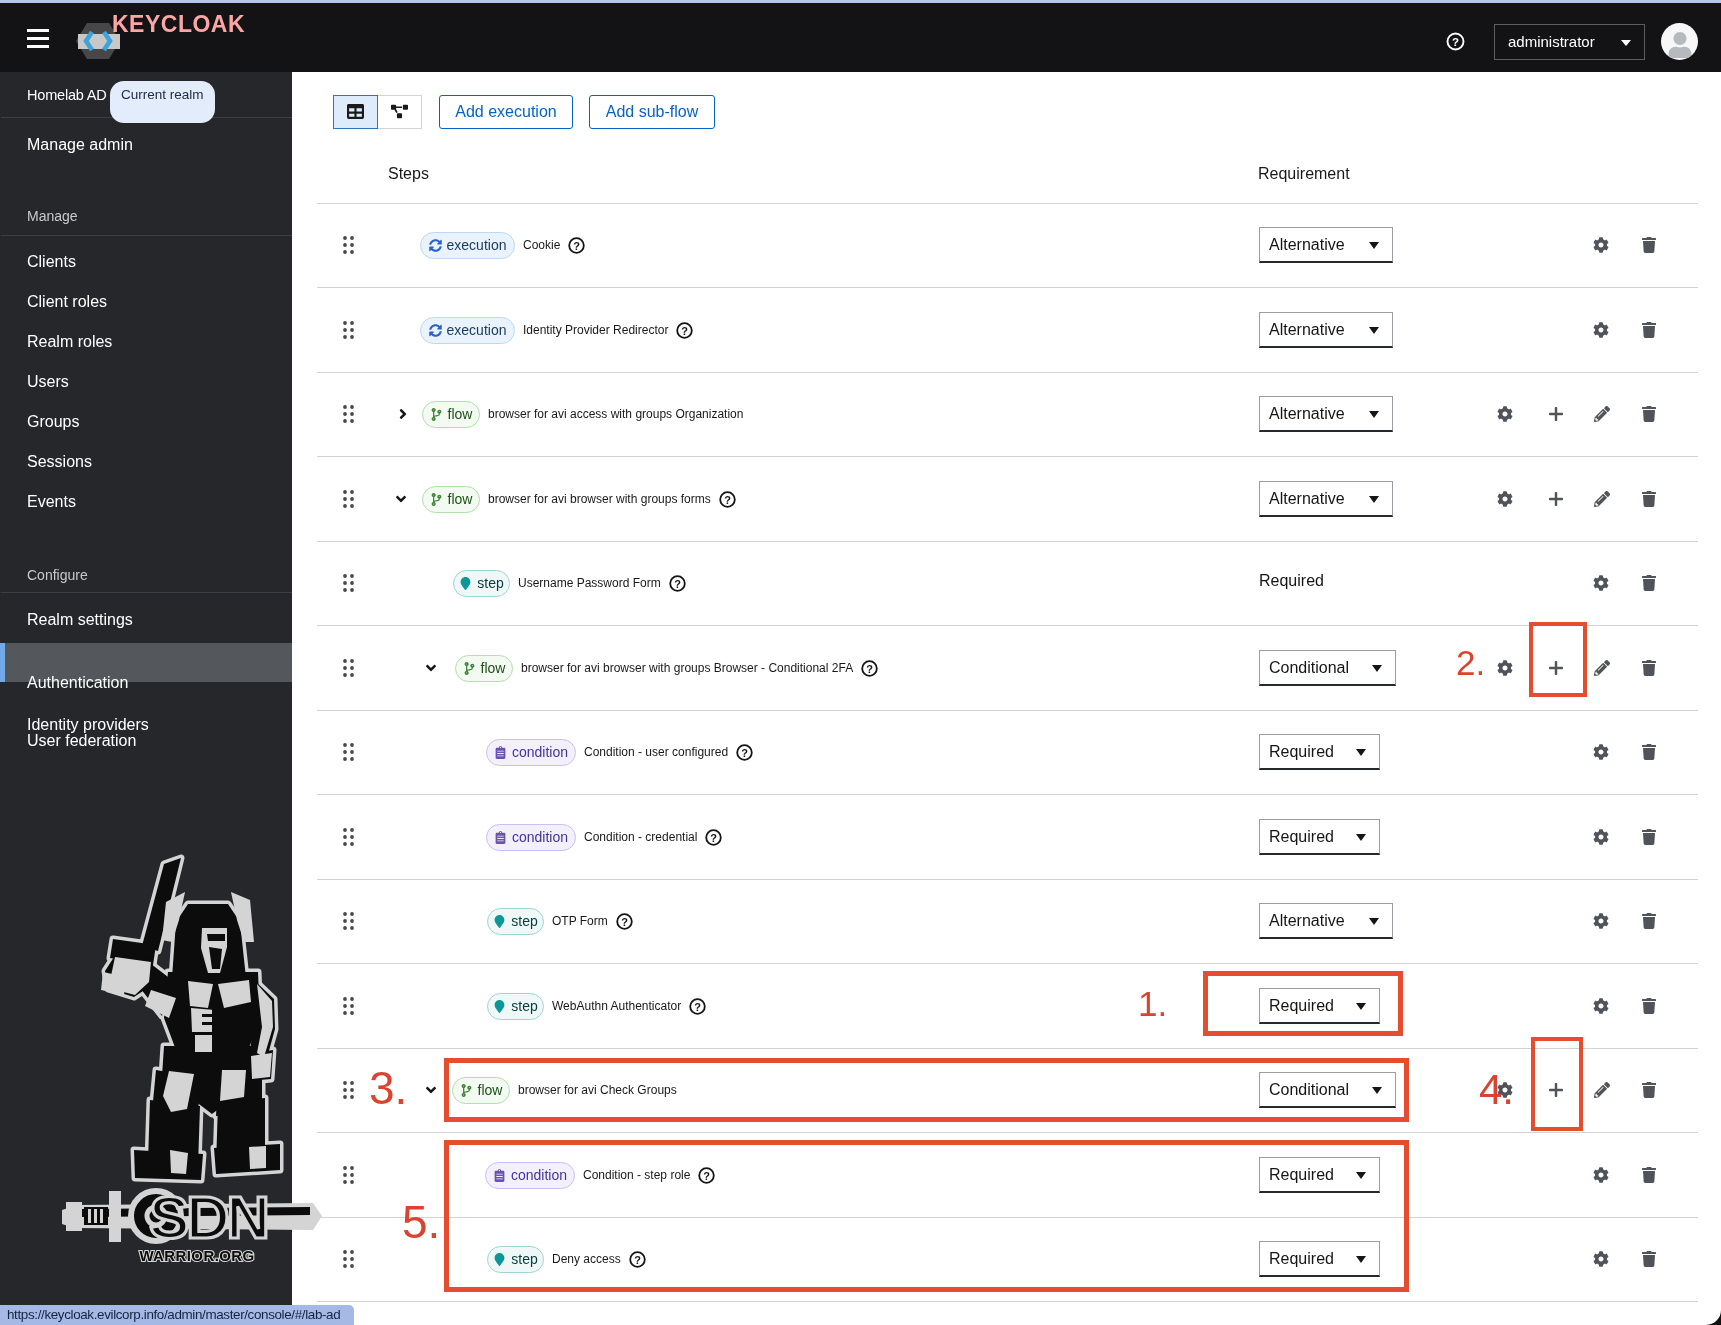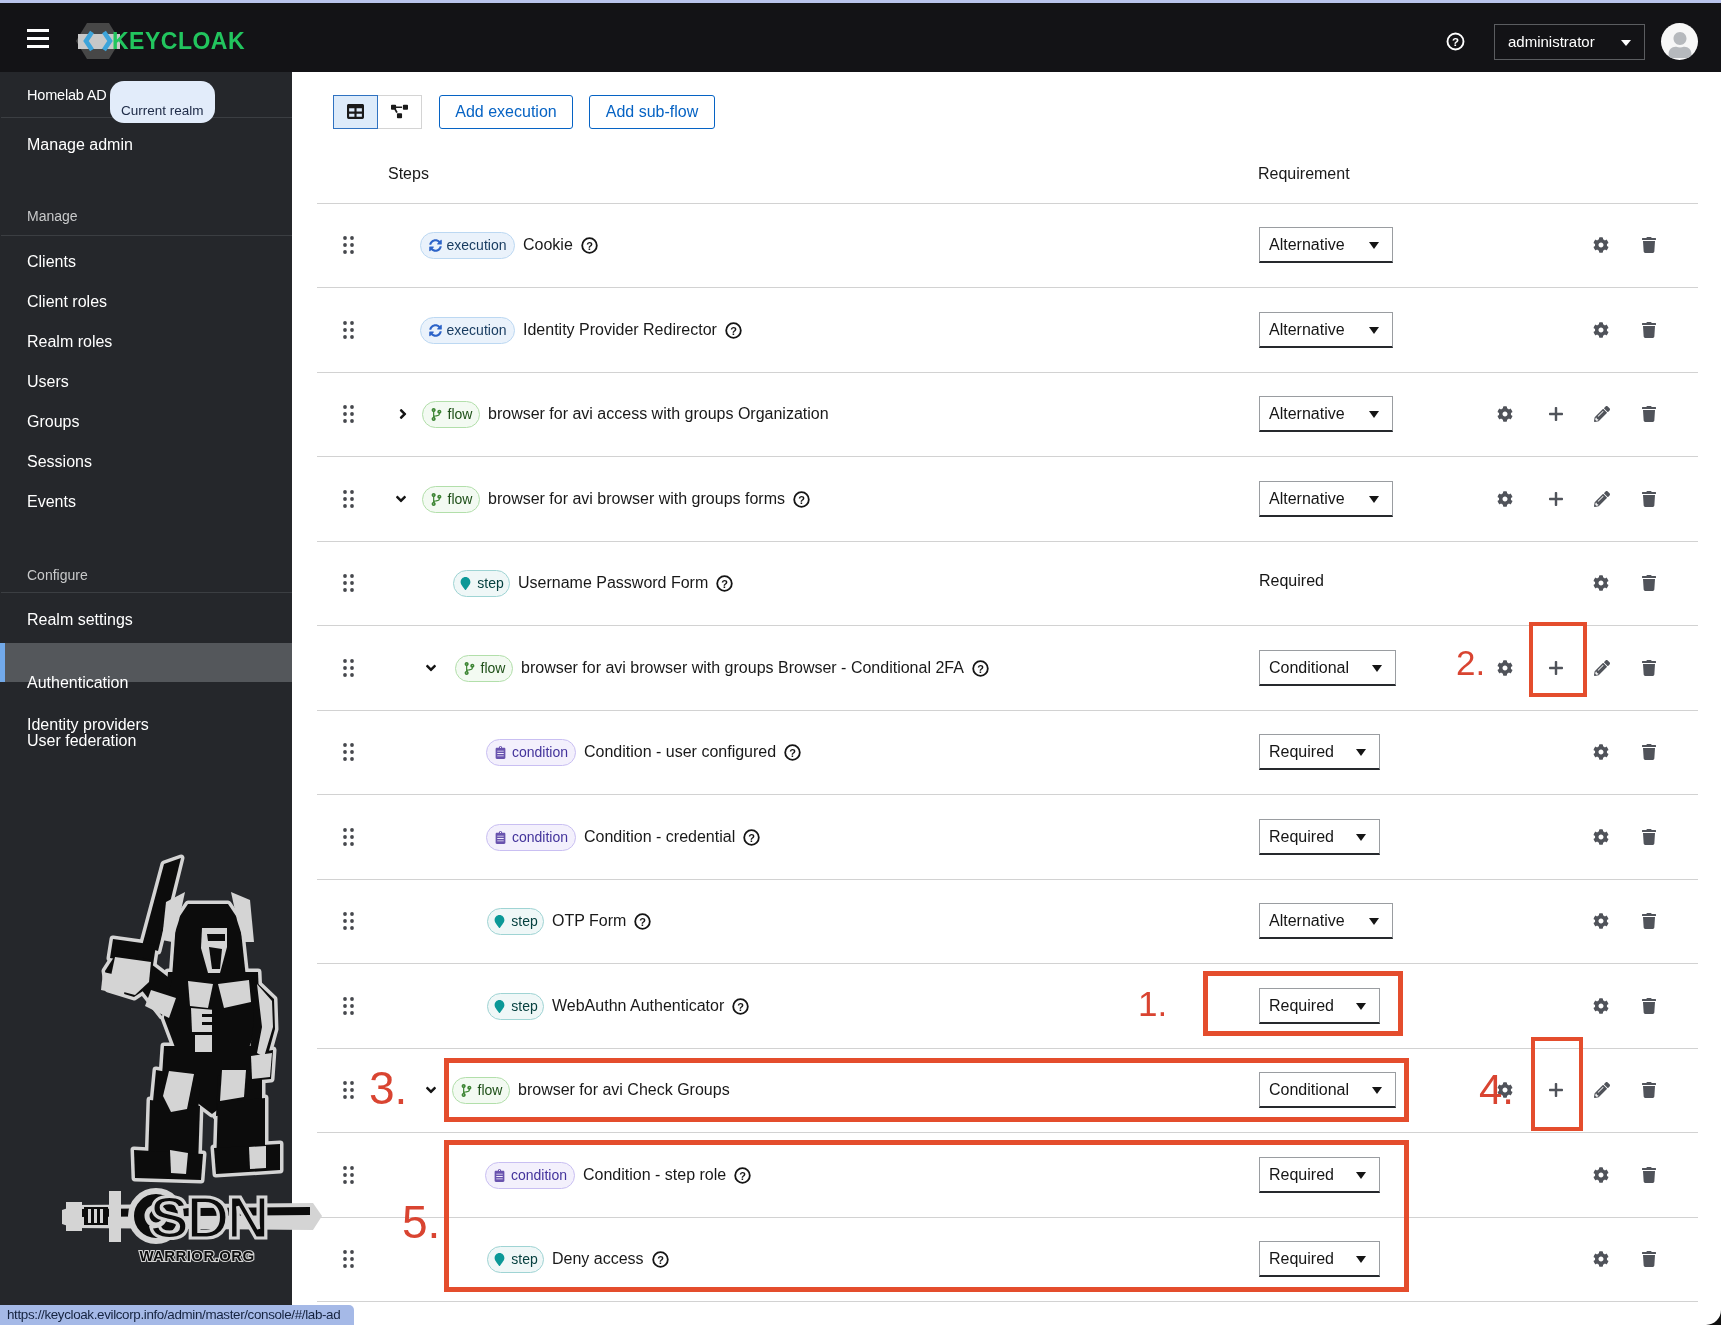--- a/index.html
+++ b/index.html
@@ -1,45 +1,45 @@
 <!DOCTYPE html>
 <html><head><meta charset="utf-8"><title>Keycloak</title><style>
 *{margin:0;padding:0;box-sizing:border-box}
 html,body{width:1721px;height:1325px;overflow:hidden;background:#fff;
  font-family:"Liberation Sans",sans-serif;-webkit-font-smoothing:antialiased}
 #page{position:relative;width:1721px;height:1325px;background:#fff}
 .topstrip{position:absolute;left:0;top:0;width:1721px;height:3px;background:#b9c4ec}
 .hdr{position:absolute;left:0;top:3px;width:1721px;height:69px;background:#131316}
 .burger{position:absolute;left:27px;top:26px;width:22px}
 .burger i{display:block;height:3px;background:#fff;margin-bottom:5px}
-.kctext{position:absolute;left:112px;top:25px;font-size:23px;font-weight:bold;color:#22c55e;letter-spacing:0.5px}
+.kctext{position:absolute;left:112px;top:8px;font-size:23px;font-weight:bold;color:#fca5a5;letter-spacing:0.5px}
 .adminbox{position:absolute;left:1494px;top:21px;width:151px;height:36px;border:1px solid #5b5d60;
  color:#fff;font-size:15px;line-height:34px;padding-left:13px}
 .acrt{position:absolute;right:13px;top:15px;width:0;height:0;
  border-left:5px solid transparent;border-right:5px solid transparent;border-top:6px solid #fff}
 .avatar{position:absolute;left:1661px;top:20px;width:37px;height:37px;border-radius:50%;background:#f7f7f7;
  text-align:center;overflow:hidden}
 .sidebar{position:absolute;left:0;top:72px;width:292px;height:1253px;background:#25272b}
 .sdiv{position:absolute;left:1px;width:291px;height:1px;background:#3b3e42}
 .realm{position:absolute;left:27px;top:87px;font-size:14.5px;color:#fff;line-height:17px;letter-spacing:-0.2px}
 .pill{position:absolute;left:110px;top:81px;height:42px;border-radius:14px;background:#e2ecfa;
- color:#202d49;font-size:13.5px;line-height:28px;padding:16px 11px}
+ color:#202d49;font-size:13.5px;line-height:28px;padding:0 11px}
 .slbl{position:absolute;left:27px;font-size:14px;color:#c8c9ca}
 .nav,.mrealms{position:absolute;left:27px;font-size:16px;color:#fff}
 .navsel{position:absolute;left:0;width:292px;background:#54575b;border-left:5px solid #72a9e9}
 .tdiv{position:absolute;left:317px;width:1381px;height:1px;background:#d2d2d2}
 .tgl{position:absolute;top:95px;width:45px;height:34px;border:1px solid #d4d4d4;background:#fff;
  text-align:center;padding-top:7px}
 .tgl1{left:333px;background:#ddebfa;border-color:#2f72c1;z-index:2}
 .tgl2{left:377px}
 .btn{position:absolute;top:95px;height:34px;border:1px solid #0663c4;border-radius:3px;color:#0663c4;
  font-size:16px;text-align:center;line-height:32px;background:#fff}
 .colhdr{position:absolute;top:165px;font-size:16px;color:#191919}
 .lbl{position:absolute;height:28px;display:flex;align-items:center;white-space:nowrap}
-.ltx{font-size:16px;color:#191919;margin-left:8px;margin-right:8px}
+.ltx{font-size:12px;color:#191919;margin-left:8px;margin-right:8px}
 .bdg{display:inline-flex;align-items:center;justify-content:center;height:27px;border-radius:14px;
  border:1px solid;font-size:14px}
 .bdg svg{margin-right:5px}
 .dd{position:absolute;height:36px;background:#fff;border:1px solid #9a9da1;border-bottom:2px solid #26292d;
  font-size:16px;color:#151515;line-height:33px;padding-left:9px}
 .crt{position:absolute;right:13px;top:14px;width:0;height:0;
  border-left:5.5px solid transparent;border-right:5.5px solid transparent;border-top:7px solid #151515}
 .reqtxt{position:absolute;font-size:16px;color:#151515}
 .rbox{position:absolute;border:solid #e44d2d}
 .rnum{position:absolute;color:#d94431;font-weight:400}

